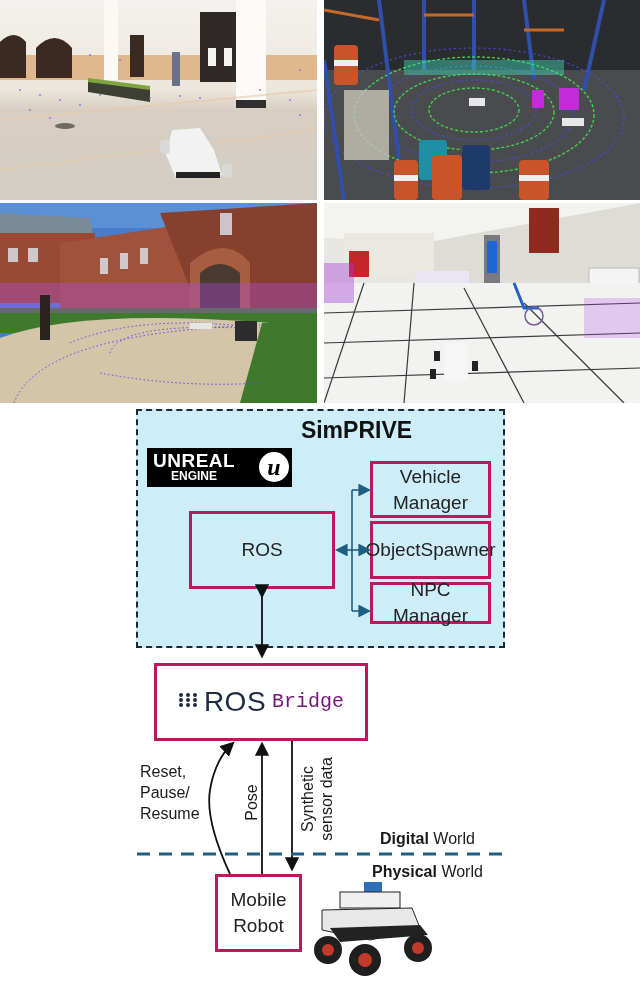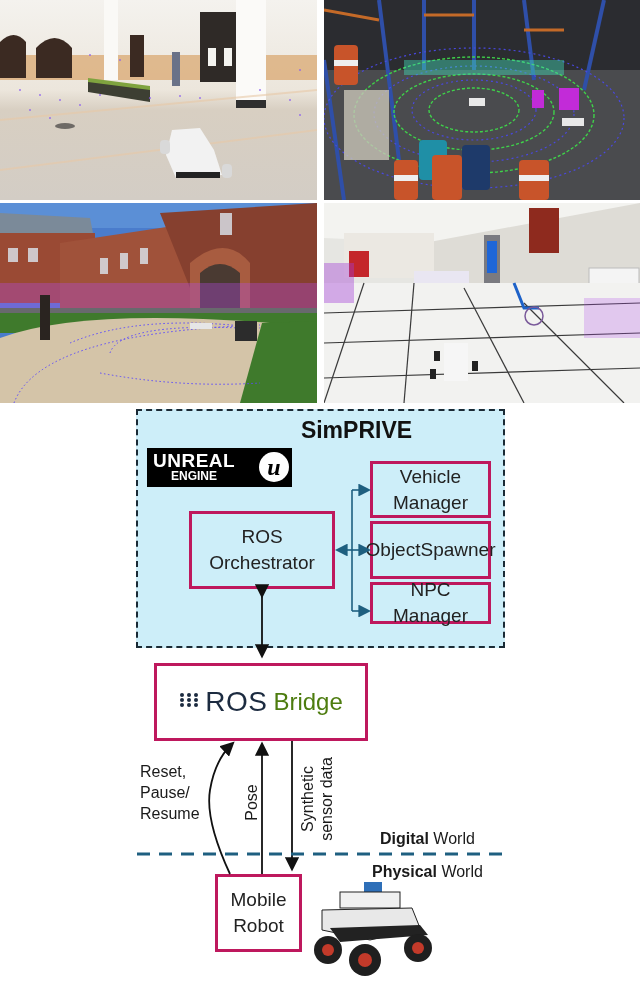--- a/index.html
+++ b/index.html
@@ -179,21 +179,20 @@
 <div class="abs" style="left:147px;top:448px;width:145px;height:39px;background:#000;">
   <div class="abs" style="left:6px;top:3px;color:#fff;font-weight:bold;font-size:19px;line-height:20px;letter-spacing:0.5px;">UNREAL</div>
   <div class="abs" style="left:24px;top:22px;color:#fff;font-weight:bold;font-size:12px;line-height:13px;">ENGINE</div>
   <div class="abs" style="left:112px;top:4px;width:30px;height:30px;border-radius:50%;background:#fff;display:flex;align-items:center;justify-content:center;">
     <span style="font-family:'Liberation Serif',serif;font-weight:bold;font-style:italic;font-size:24px;color:#000;line-height:24px;">u</span>
   </div>
 </div>
 
 <div class="box sub" style="left:189px;top:511px;width:146px;height:78px;flex-direction:column;">
   <span>ROS</span>
-  <span>Orchestrator</span>
 </div>
 
 <div class="box sub" style="left:370px;top:461px;width:121px;height:57px;flex-direction:column;">
   <span>Vehicle</span>
   <span>Manager</span>
 </div>
 <div class="box sub" style="left:370px;top:521px;width:121px;height:58px;">
   <span>Object</span>
   <span>Spawner</span>
 </div>
@@ -212,21 +211,21 @@
         <circle cx="3" cy="8" r="2"></circle>
           <circle cx="10" cy="8" r="2"></circle>
           <circle cx="17" cy="8" r="2"></circle>
         <circle cx="3" cy="13" r="2"></circle>
           <circle cx="10" cy="13" r="2"></circle>
           <circle cx="17" cy="13" r="2"></circle>
       </g>
     </svg>
   </span>
   <span style="font-size:28px;line-height:30px;color:#1c2b40;letter-spacing:0.5px;margin-right:6px;">ROS</span>
-  <span style="font-size:24px;line-height:30px;color:#4d7c0f;">Bridge</span>
+  <span style="font-size:20px;line-height:30px;color:#701a75;font-family:Liberation Mono, monospace;">Bridge</span>
 </div>
 
 <div class="box" style="left:215px;top:874px;width:87px;height:78px;background:#fff;flex-direction:column;">
   <span>Mobile</span>
   <span>Robot</span>
 </div>
 
 <svg class="abs" style="left:0;top:0;" width="640" height="983" viewBox="0 0 640 983">
   <defs>
     <marker id="ab" markerWidth="8" markerHeight="8" refX="6" refY="4" orient="auto">

